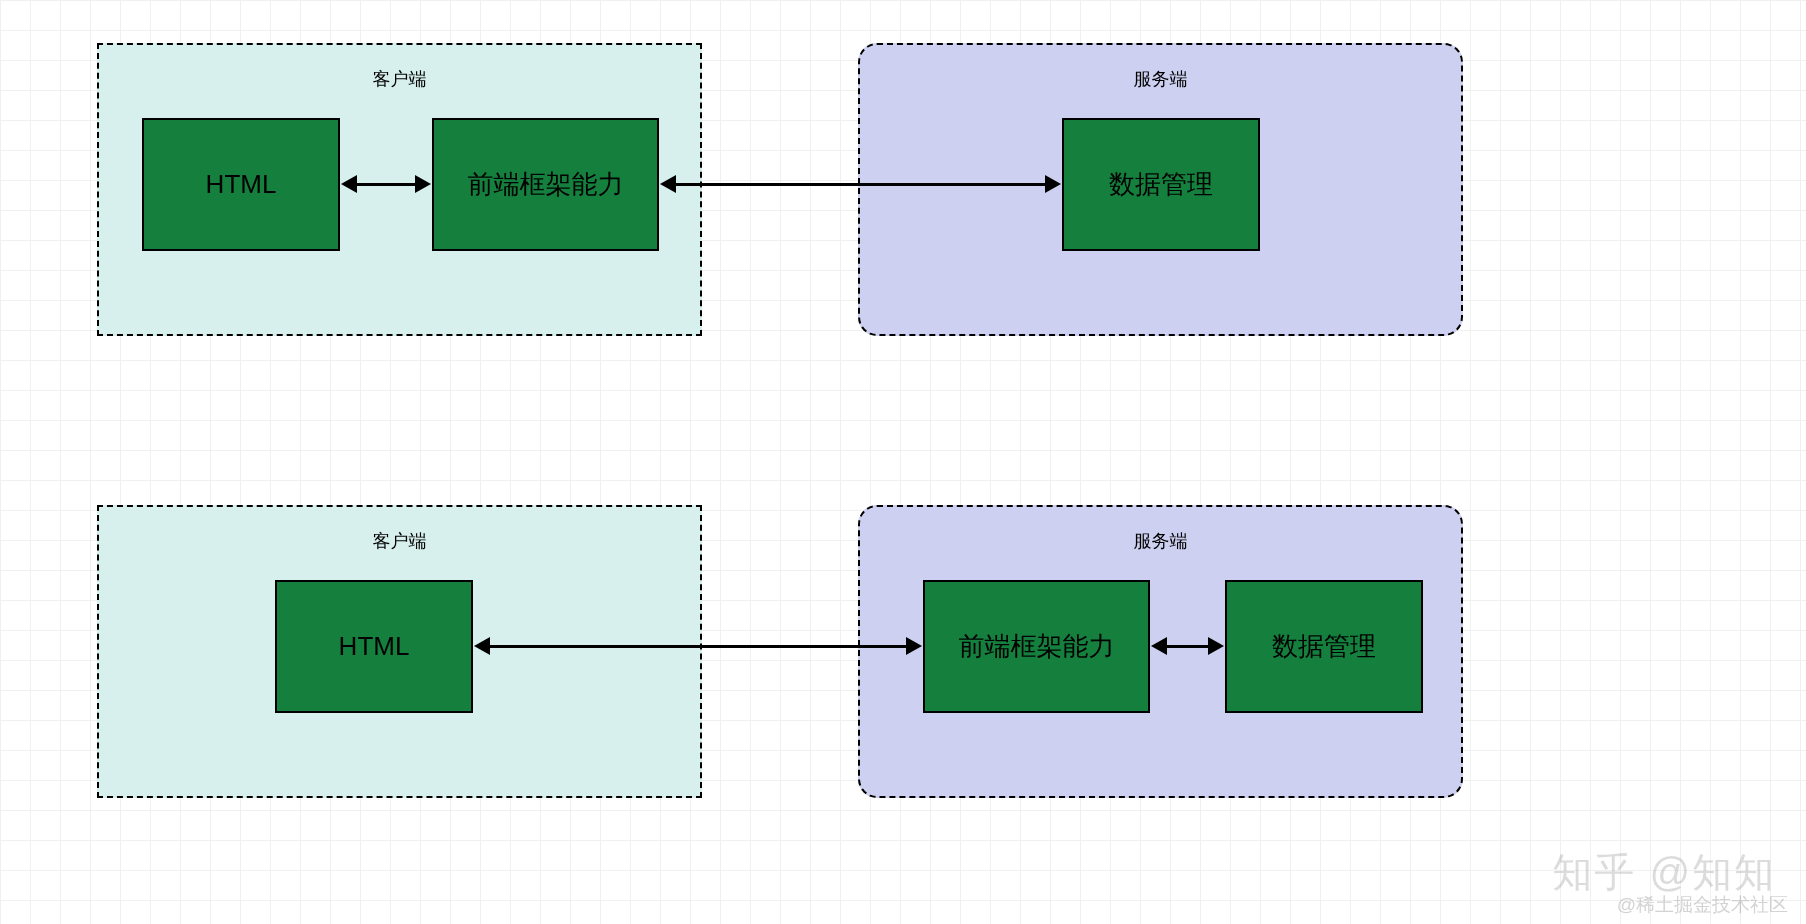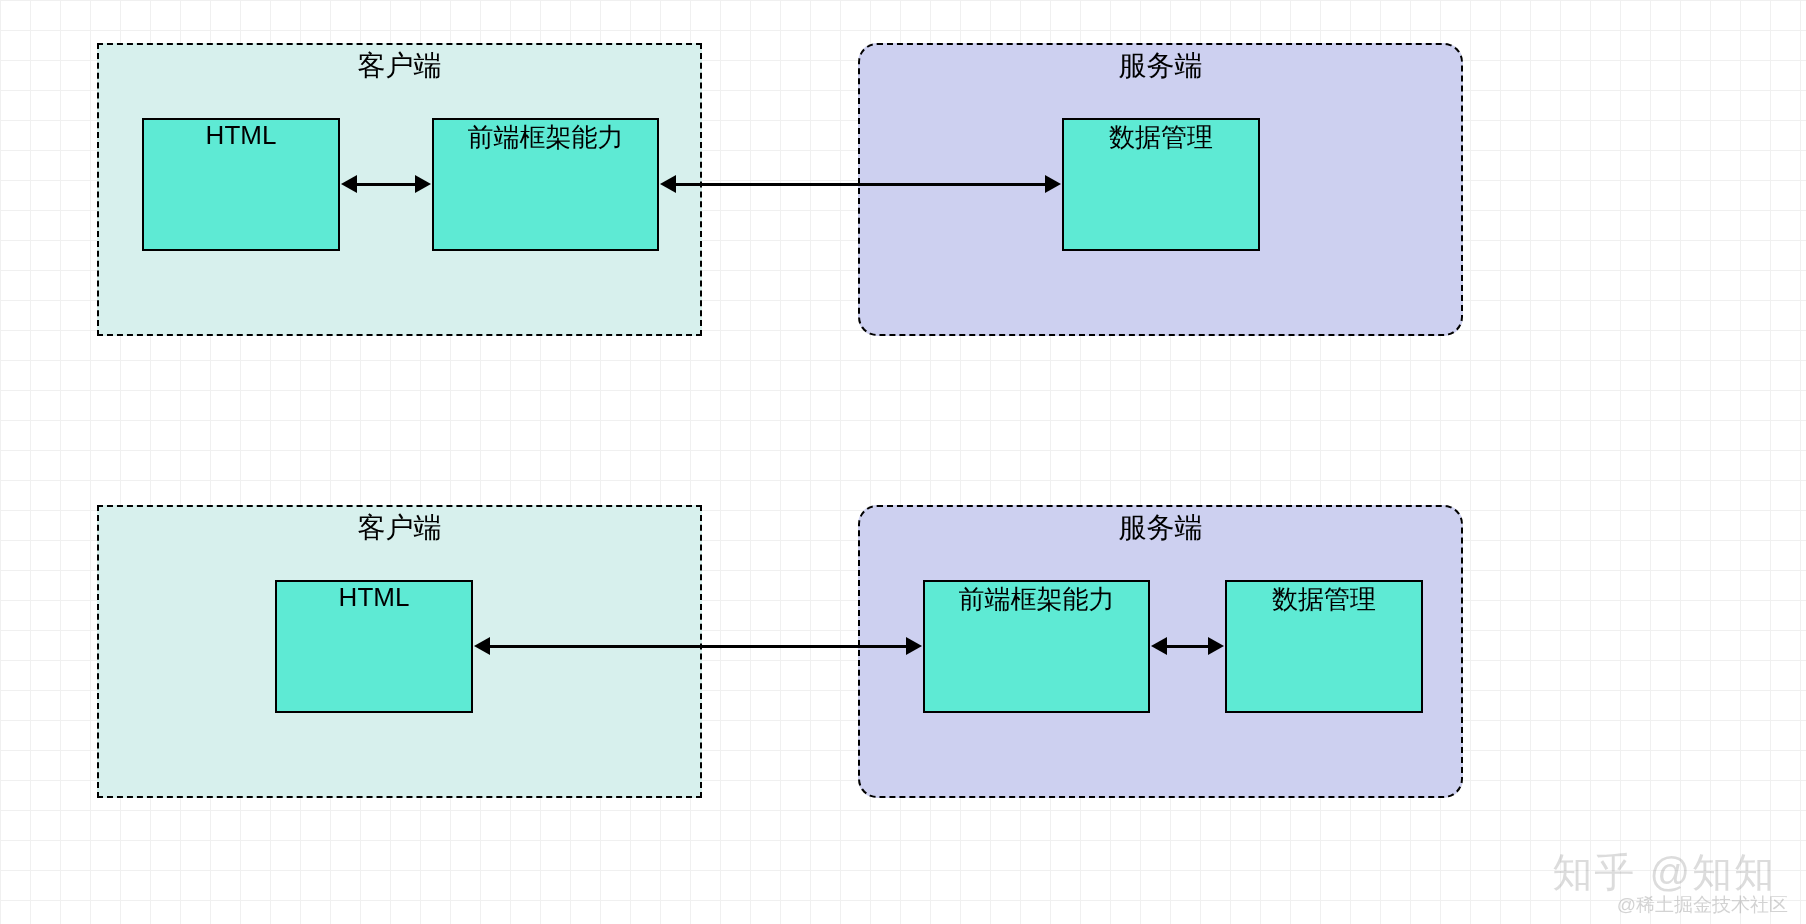--- a/index.html
+++ b/index.html
@@ -15,36 +15,36 @@
     width: 1806px;
     height: 924px;
     overflow: hidden;
   }
   .container {
     position: absolute;
     border: 2.5px dashed #000;
   }
   .container-title {
     position: absolute;
-    top: 2px;
+    top: 22px;
     left: 0;
     width: 100%;
     text-align: center;
-    font-size: 28px;
+    font-size: 18px;
     color: #000;
     font-weight: 400;
   }
   .client-bg { background-color: #d7f0ed; }
   .server-bg { background-color: #cdd0f0; border-radius: 19px; }
   .node {
     position: absolute;
-    background: #5eead4;
+    background: #15803d;
     border: 2.5px solid #000;
     display: flex;
-    align-items: flex-start;
+    align-items: center;
     justify-content: center;
     font-size: 26px;
     color: #000;
     font-weight: 400;
   }
   .arrow-line {
     position: absolute;
     height: 2.5px;
     background: #000;
   }

